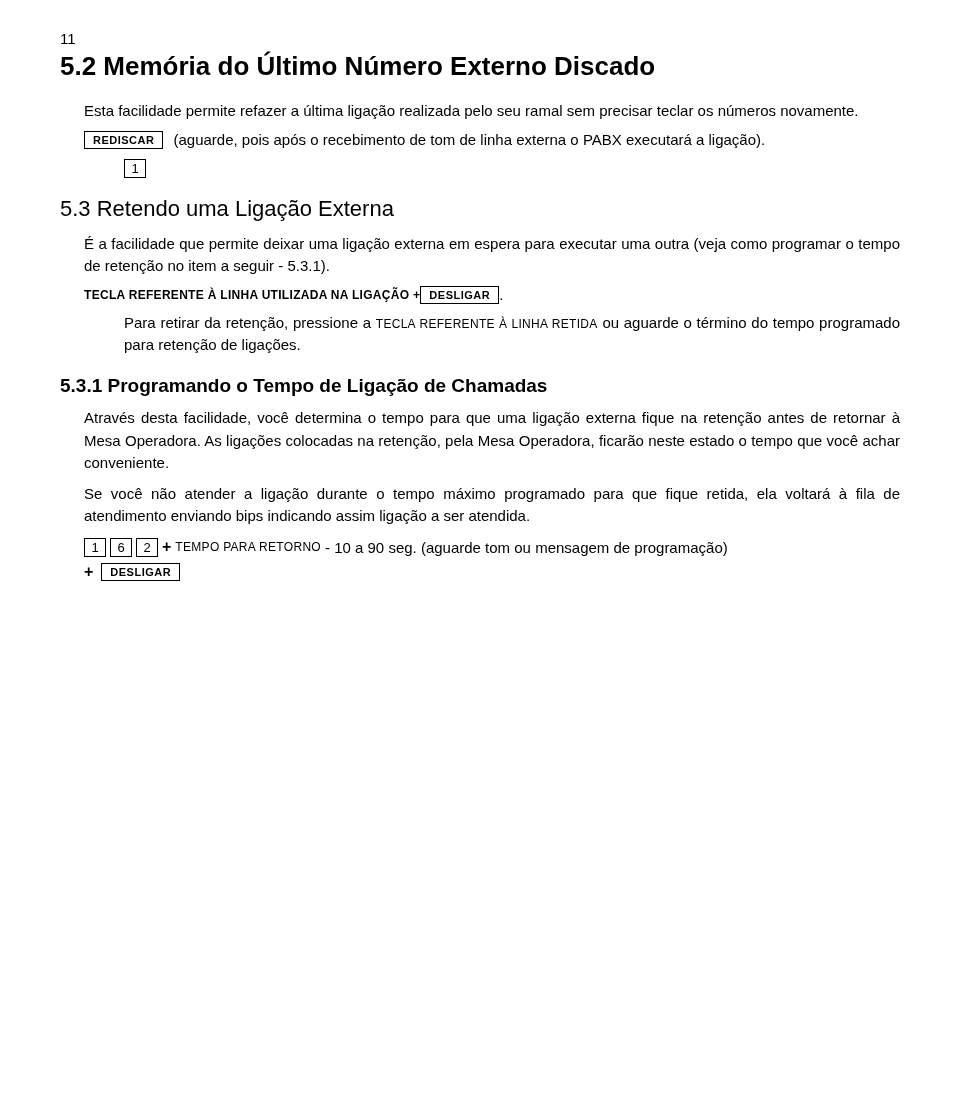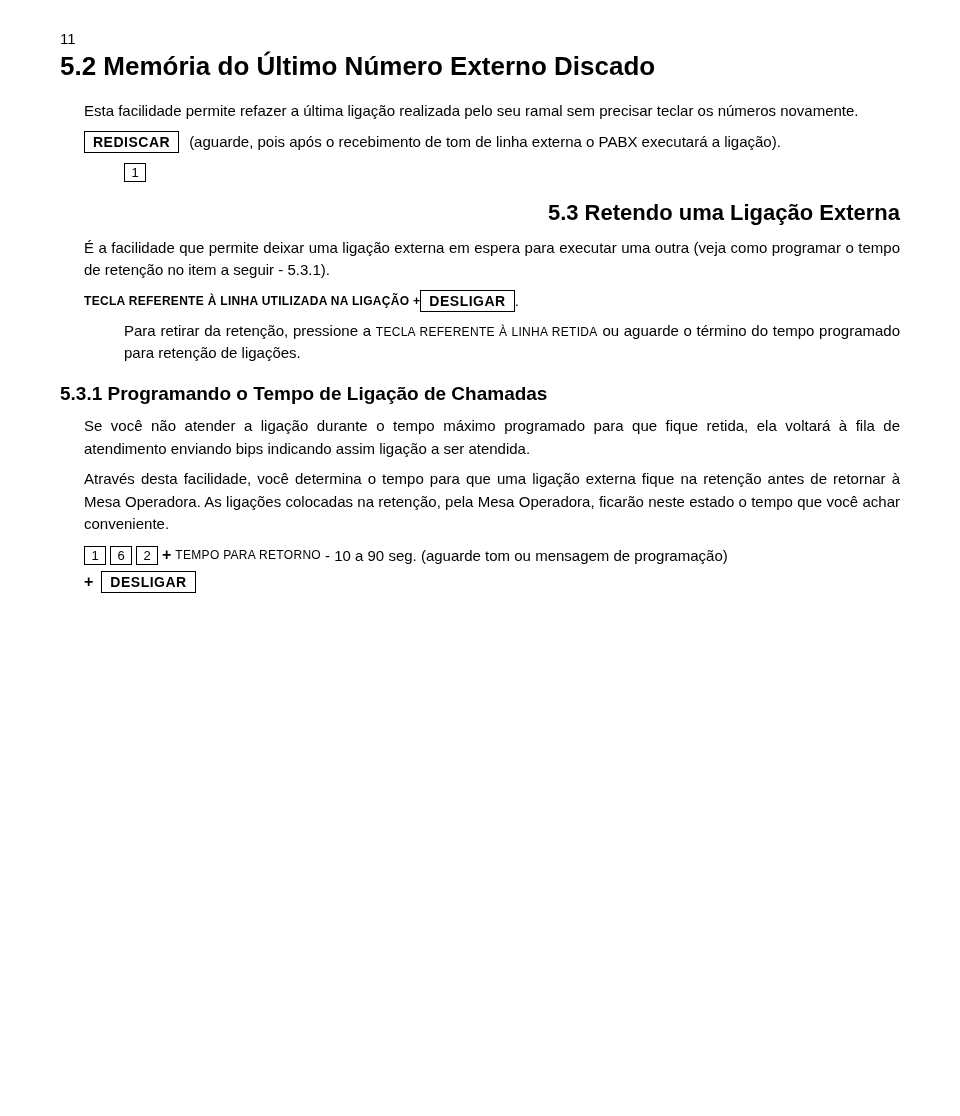--- a/index.html
+++ b/index.html
@@ -18,25 +18,24 @@
       margin-bottom: 4px;
     }
     h1 {
       font-size: 26px;
       font-weight: bold;
       margin-bottom: 18px;
       line-height: 1.2;
     }
     h2 {
       font-size: 22px;
-      font-weight: bold;
+      font-weight: normal;
       margin-bottom: 10px;
       margin-top: 18px;
       line-height: 1.2;
-      text-align: right;
     }
     h3 {
       font-size: 19px;
       font-weight: bold;
       margin-bottom: 10px;
       margin-top: 18px;
       line-height: 1.2;
     }
     p {
       text-align: justify;
@@ -46,21 +45,21 @@
     .rediscar-line {
       display: flex;
       align-items: center;
       gap: 10px;
       margin-bottom: 10px;
     }
     .key-box-label {
       display: inline-block;
       border: 1.5px solid #000;
       padding: 2px 8px;
-      font-size: 14px;
+      font-size: 11px;
       font-weight: bold;
       letter-spacing: 0.5px;
       text-transform: uppercase;
     }
     .inline-key {
       display: inline-block;
       border: 1.5px solid #000;
       padding: 1px 6px;
       font-size: 13px;
       min-width: 22px;
@@ -154,22 +153,22 @@
     <span>Para retirar da retenção, pressione a</span>
     <span> </span><span class="small-caps">TECLA REFERENTE À LINHA RETIDA</span>
     <span> </span><span>ou aguarde o término do tempo programado para retenção de ligações.</span>
   </p>
 
 </div>
 
 <h3>5.3.1 Programando o Tempo de Ligação de Chamadas</h3>
 
 <div class="section-indent">
+  <p>Através desta facilidade, você determina o tempo para que uma ligação externa fique na retenção antes de retornar à Mesa Operadora. As ligações colocadas na retenção, pela Mesa Operadora, ficarão neste estado o tempo que você achar conveniente.</p>
   <p>Se você não atender a ligação durante o tempo máximo programado para que fique retida, ela voltará à fila de atendimento enviando bips indicando assim ligação a ser atendida.</p>
-  <p>Através desta facilidade, você determina o tempo para que uma ligação externa fique na retenção antes de retornar à Mesa Operadora. As ligações colocadas na retenção, pela Mesa Operadora, ficarão neste estado o tempo que você achar conveniente.</p>
 
   <div class="keys-row">
     <span class="inline-key">1</span>
     <span class="inline-key">6</span>
     <span class="inline-key">2</span>
     <span class="plus-sign">+</span>
     <span class="small-caps">TEMPO PARA RETORNO</span>
     <span>- 10 a 90 seg. (aguarde tom ou mensagem de programação)</span>
   </div>
 

